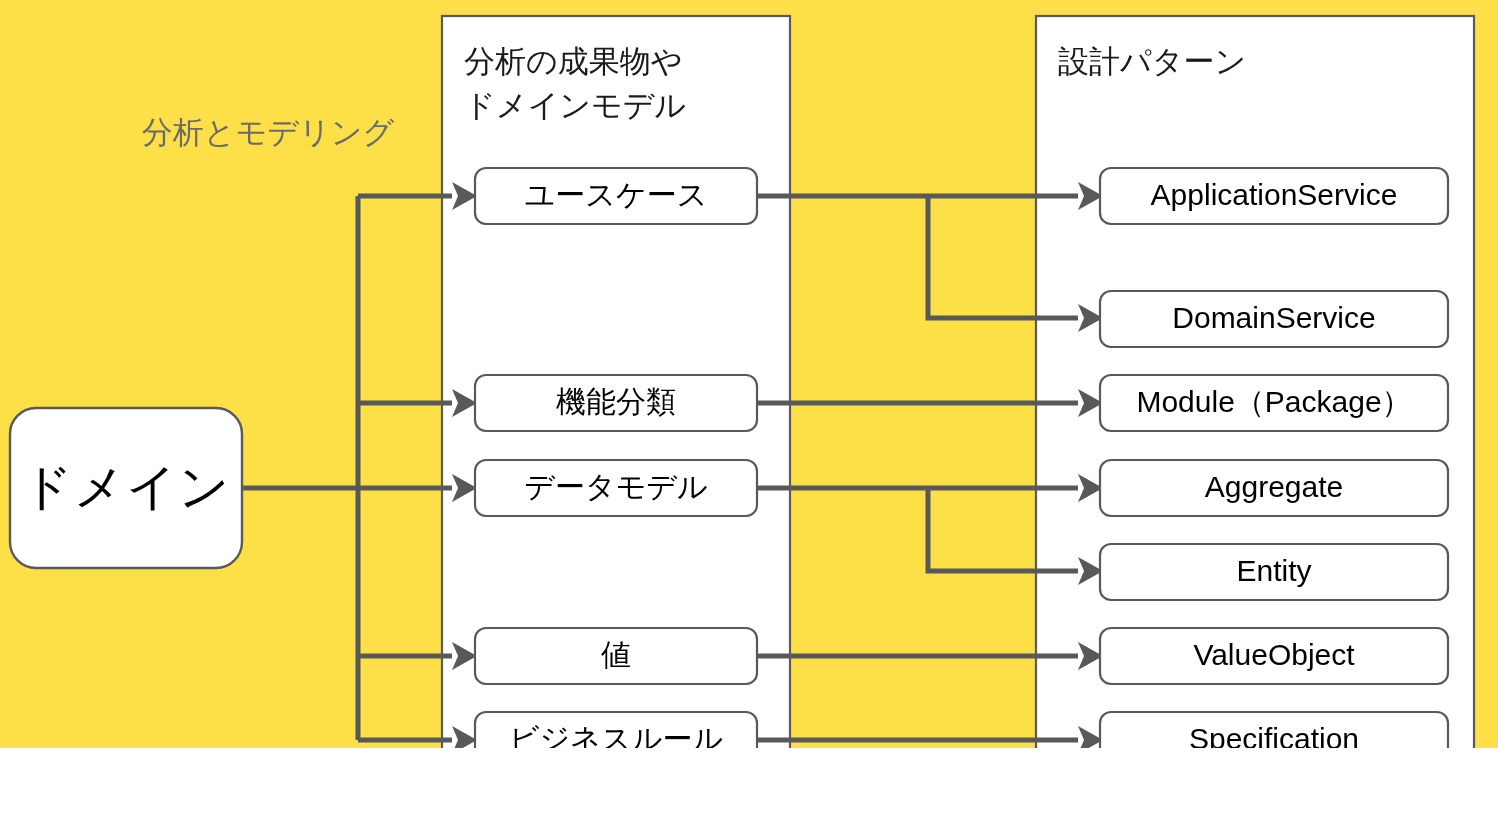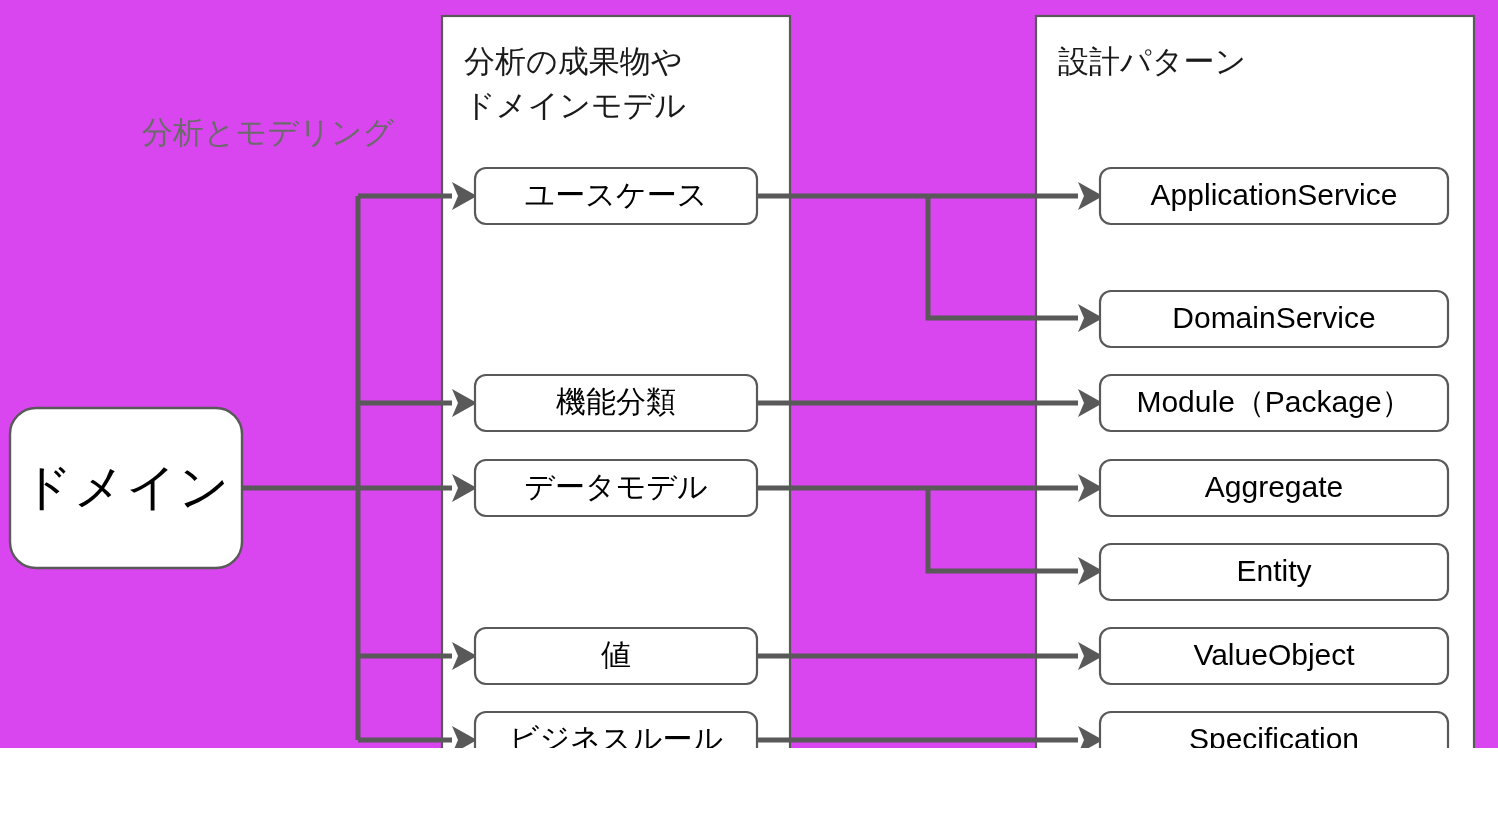--- a/index.html
+++ b/index.html
@@ -8,21 +8,21 @@
     padding: 0;
     background: #ffffff;
   }
   body {
     font-family: "Liberation Sans", "DejaVu Sans", sans-serif;
   }
   #diagram-root {
     position: relative;
     width: 1498px;
     height: 748px;
-    background: #d946ef;
+    background: #fde047;
     overflow: hidden;
   }
   svg.diagram-canvas {
     position: absolute;
     left: 0;
     top: 0;
     width: 1498px;
     height: 836px;
     display: block;
   }

